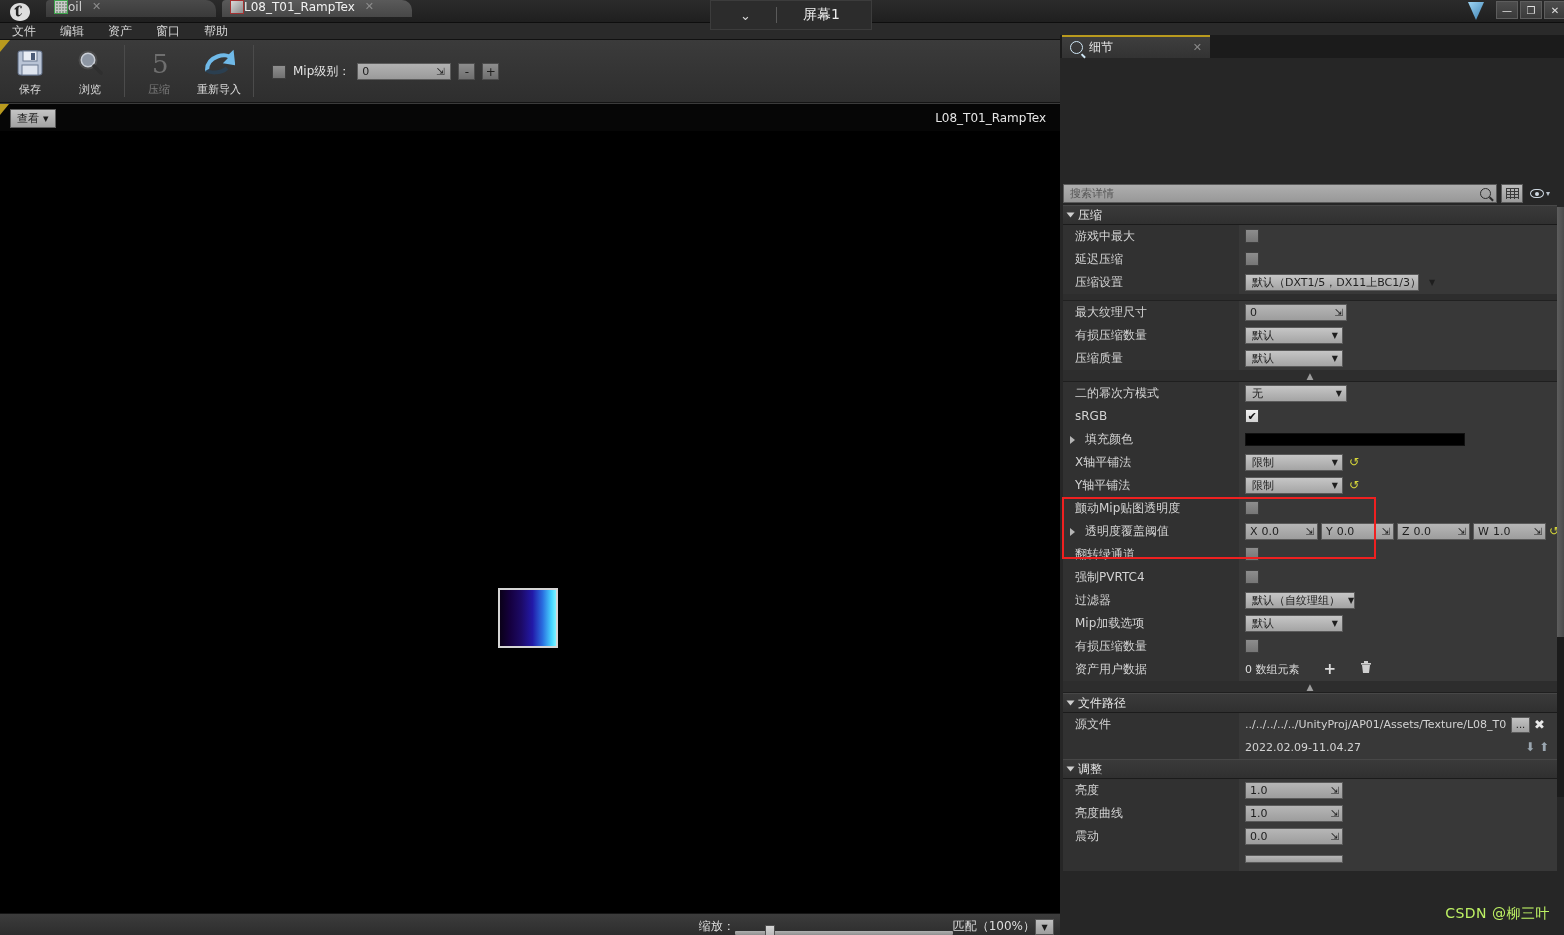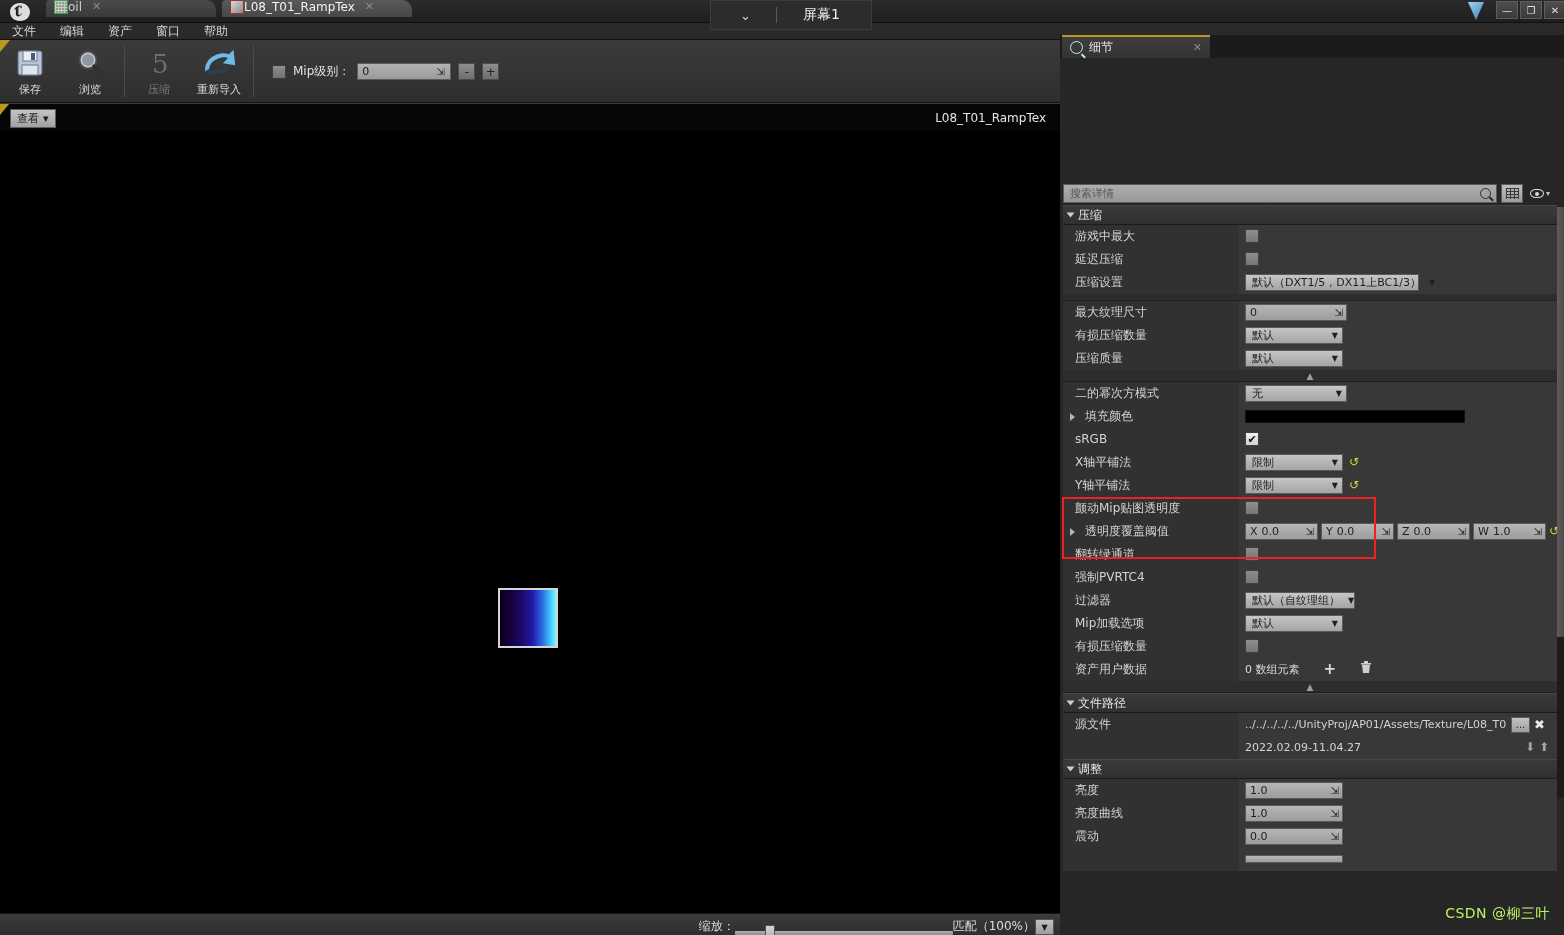--- a/index.html
+++ b/index.html
@@ -523,32 +523,32 @@
       <div class="prow">
         <div class="pname">二的幂次方模式</div>
         <div class="pval">
           <span class="dd" style="width:102px">
             <span>无</span>
             <span class="car">▼</span>
           </span>
         </div>
       </div>
       <div class="prow">
+        <div class="pname">sRGB</div>
+        <div class="pval">
+          <span class="cbox on">✔</span>
+        </div>
+      </div>
+      <div class="prow">
         <div class="pname indent">
           <span class="subtri"></span>
           <span>填充颜色</span>
         </div>
         <div class="pval">
           <span class="colorbar" style="width:220px"></span>
-        </div>
-      </div>
-      <div class="prow">
-        <div class="pname">sRGB</div>
-        <div class="pval">
-          <span class="cbox on">✔</span>
         </div>
       </div>
       <div class="prow">
         <div class="pname">X轴平铺法</div>
         <div class="pval">
           <span class="dd" style="width:98px">
             <span>限制</span>
             <span class="car">▼</span>
           </span>
           <span class="reset">↺</span>

